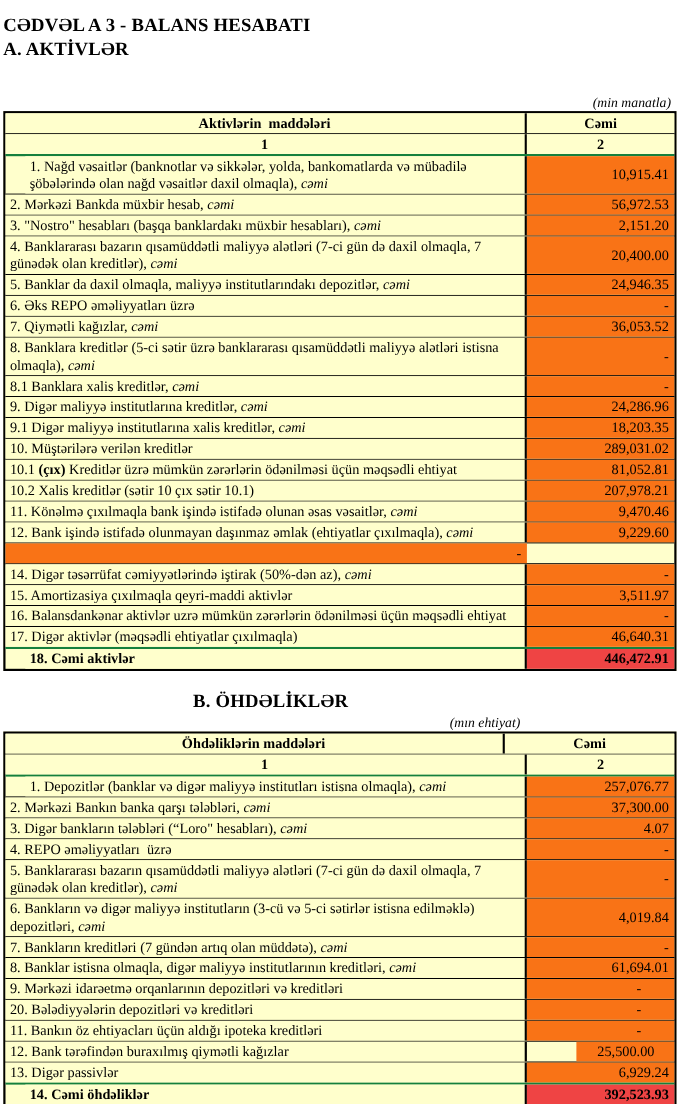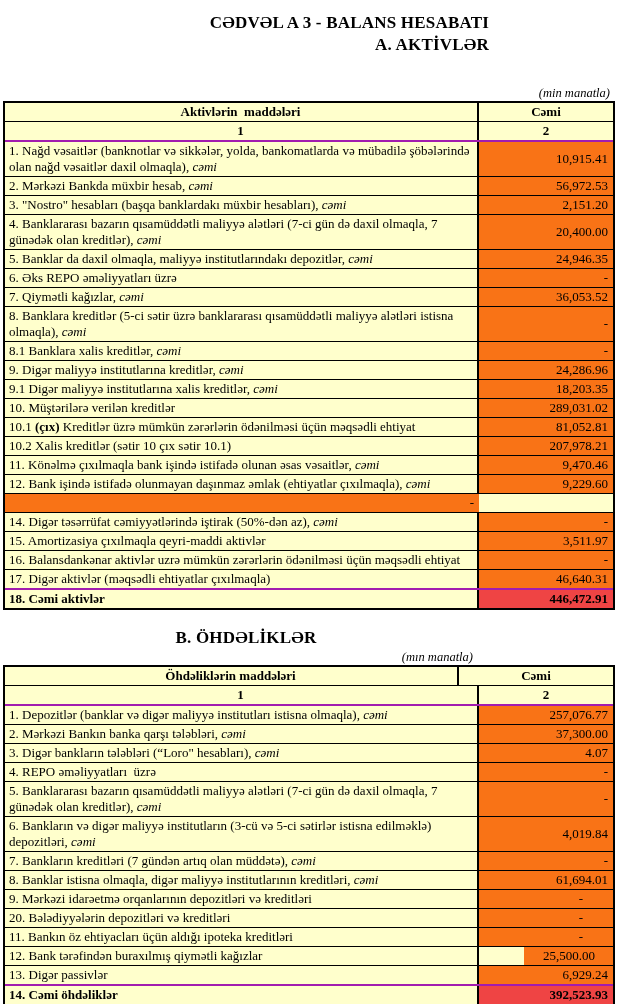--- a/index.html
+++ b/index.html
@@ -2,37 +2,37 @@
 <html><head>
 <meta charset="utf-8">
 <style>
   html,body{margin:0;padding:0;}
   body{
     width:620px;height:1004px;overflow:hidden;background:#FFFFFF;color:#000;
     font-family:"Liberation Serif","DejaVu Serif",serif;
   }
   .page{position:relative;padding:12px 5px 0 3px;}
   .titleblock{
-    width:486px;text-align:right;font-weight:bold;
+    width:486px;text-align:left;font-weight:bold;
     font-size:17px;line-height:22px;letter-spacing:.2px;
   }
   .sec-title{
     width:486px;text-align:center;font-weight:bold;
     font-size:17px;line-height:21px;margin-top:17px;letter-spacing:.2px;
   }
   .unit-note{
     font-style:italic;font-size:12.5px;line-height:14px;
     text-align:right;padding-right:5px;margin:2px 0 1px 0;
   }
   .section:first-of-type .unit-note{margin-top:30px;}
   .unit-note.inset{padding-right:142px;}
   .tbl{border:2px solid #000;background:#FFFFCC;}
   .trow{display:grid;grid-template-columns:1fr 134px;border-top:1px solid #000;min-height:18px;}
   .trow:first-child{border-top:none;}
-  .trow.bt2{border-top:2px solid #a21caf;}
+  .trow.bt2{border-top:2px solid #15803d;padding-left:18px;}
   .tc{box-sizing:border-box;}
   .tc.label{
     display:flex;background:#FFFFCC;
     border-right:2px solid #000;padding:1px 5px 1px 4px;
     font-size:13px;line-height:16px;white-space:pre-wrap;
   }
   .tc.value{
     display:flex;align-items:center;justify-content:flex-end;
     background:#f97316;padding:1px 5px;font-size:13px;line-height:16px;
   }
@@ -148,21 +148,21 @@
             <div class="tc value">46,640.31</div>
           </div>
           <div class="trow bt2 total">
             <div class="tc label"><span>18. Cəmi aktivlər</span></div>
             <div class="tc value yellow">446,472.91</div>
           </div>
         </div>
       </div>
       <div class="section">
         <div class="sec-title">B. ÖHDƏLİKLƏR</div>
-        <div class="unit-note inset">(mın manatla)</div>
+        <div class="unit-note inset">(mın ehtiyat)</div>
         <div class="tbl">
           <div class="trow head widehead">
             <div class="tc label"><span>Öhdəliklərin maddələri</span></div>
             <div class="tc value">Cəmi</div>
           </div>
           <div class="trow head">
             <div class="tc label"><span>1</span></div>
             <div class="tc value">2</div>
           </div>
           <div class="trow bt2">

